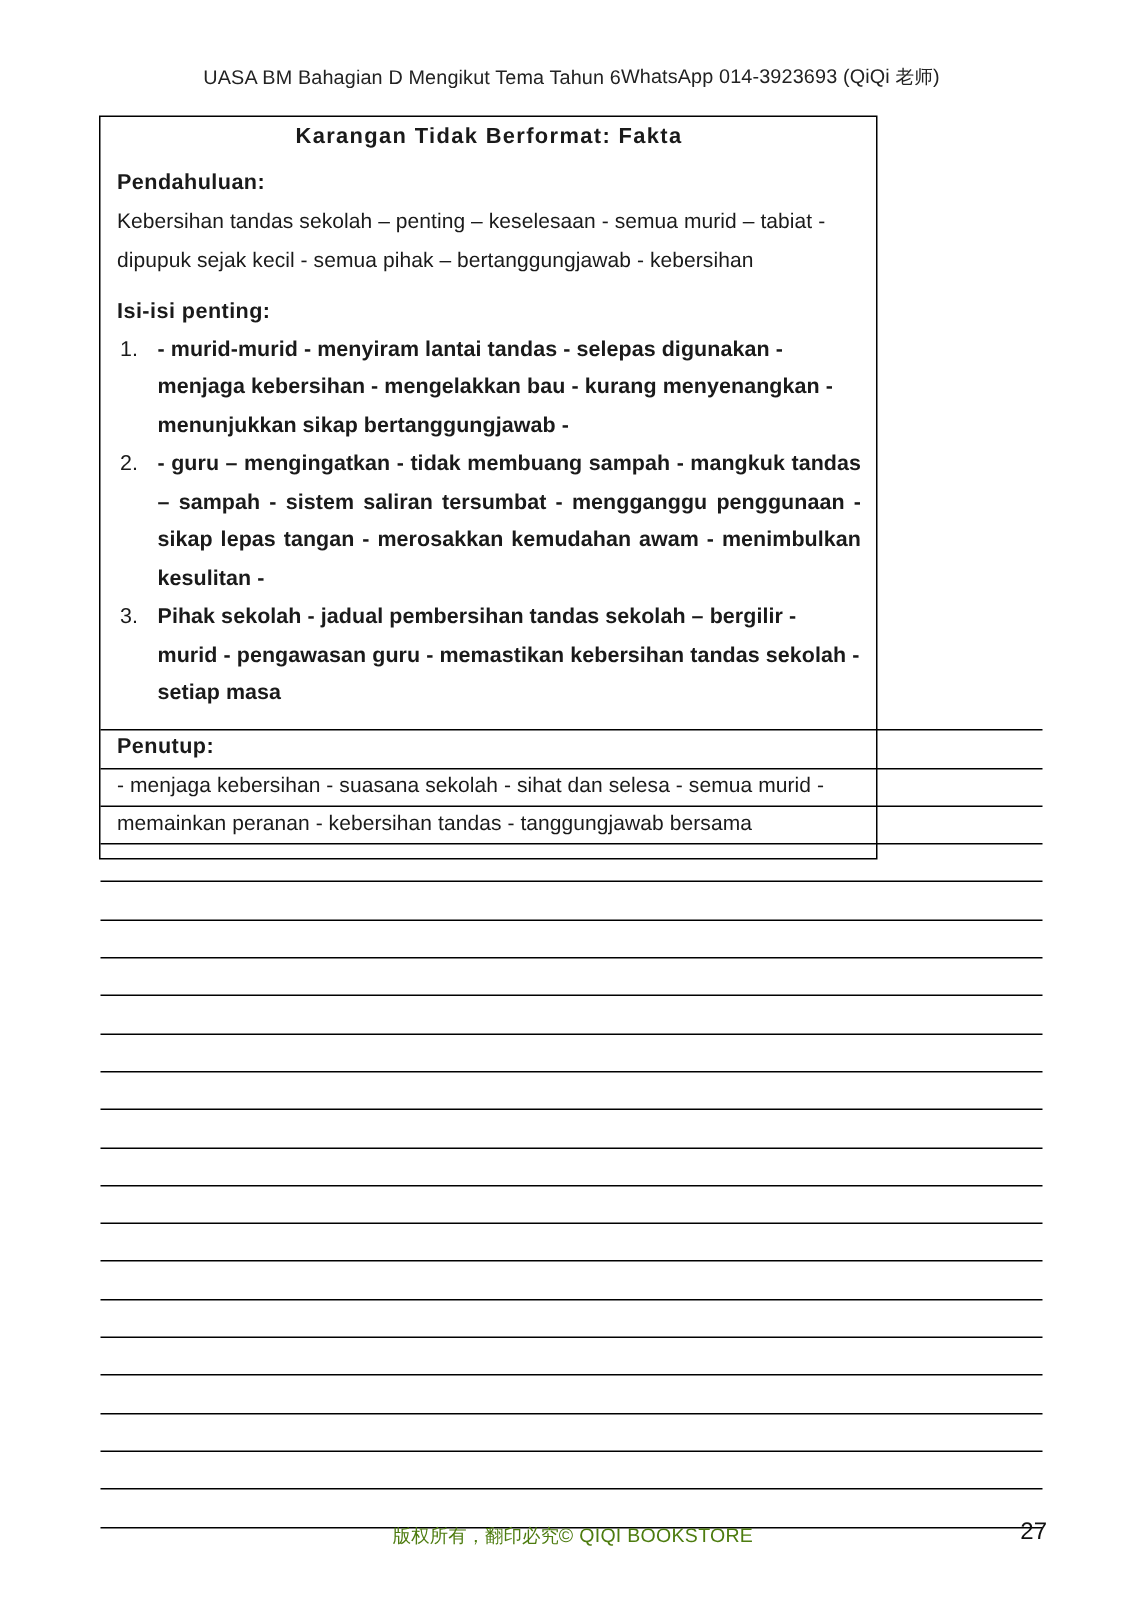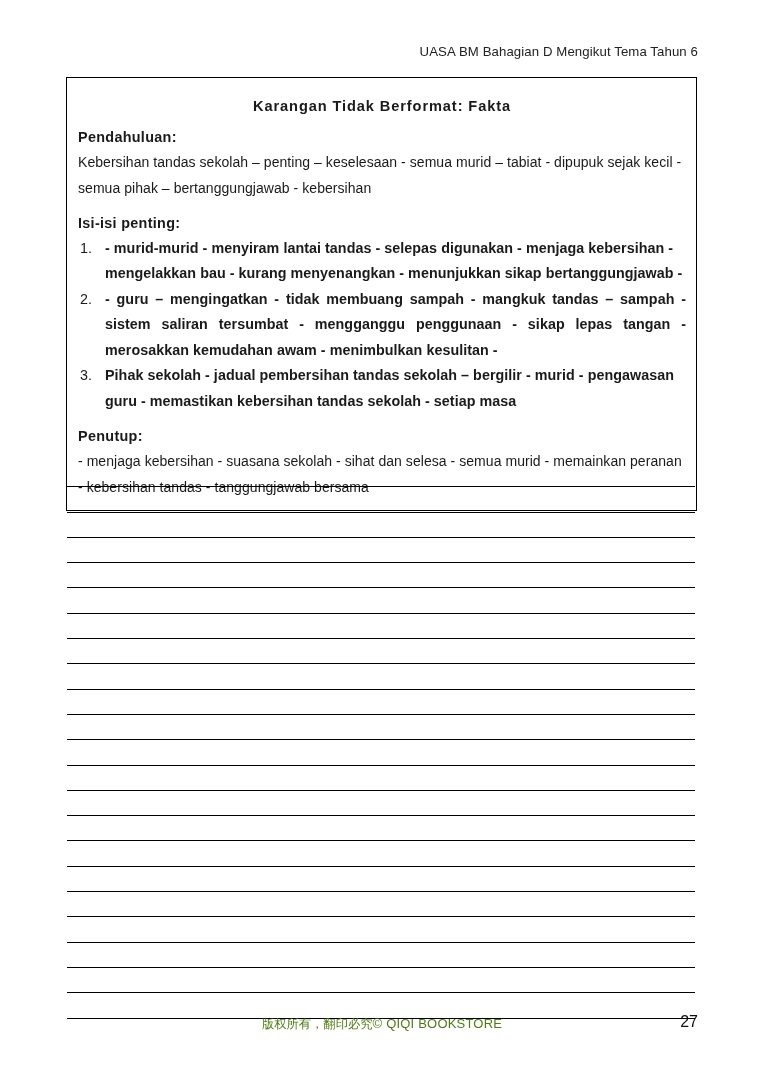--- a/index.html
+++ b/index.html
@@ -18,39 +18,39 @@
 
   
   .page-header {
     position: absolute;
     left: 66px;
     top: 40px;
     width: 632px;
     height: 22px;
     display: flex;
     align-items: center;
-    justify-content: flex-end;
+    justify-content: center;
     font-size: 13.2px;
     letter-spacing: 0.1px;
     color: #222;
   }
   .page-header .hdr-left { white-space: nowrap; }
   .page-header .hdr-right { white-space: nowrap; padding-right: 2px; }
   .cjk { font-family: "DejaVu Sans", sans-serif; font-size: 12.4px; }
 
   
   .content-box {
     position: absolute;
     left: 66px;
     top: 77px;
-    width: 631px;
+    width: 519px;
     min-height: 373px;
     border: 1.4px solid #000;
     box-sizing: border-box;
-    padding: 17px 10px 8px 11px;
+    padding: 2px 10px 8px 11px;
   }
 
   .box-title {
     text-align: center;
     font-weight: bold;
     font-size: 14.6px;
     letter-spacing: 0.9px;
     margin: 2px 0 7px 0;
     line-height: 1.25;
   }
@@ -144,20 +144,21 @@
     font-size: 16px;
     font-weight: normal;
     color: #111;
   }
 </style>
 </head>
 <body>
 
 <div class="page-header">
   <span class="hdr-left">UASA BM Bahagian D Mengikut Tema Tahun 6</span>
+  <span class="hdr-right"><span>WhatsApp 014-3923693 (QiQi </span><span class="cjk">老师</span><span>)</span></span>
 </div>
 
 <div class="content-box">
 
   <div class="box-title">Karangan Tidak Berformat: Fakta</div>
 
   <div class="section-head">Pendahuluan:</div>
   <div class="para">Kebersihan tandas sekolah – penting – keselesaan - semua murid – tabiat - dipupuk sejak kecil - semua pihak – bertanggungjawab - kebersihan</div>
 
   <div class="section-head">Isi-isi penting:</div>

